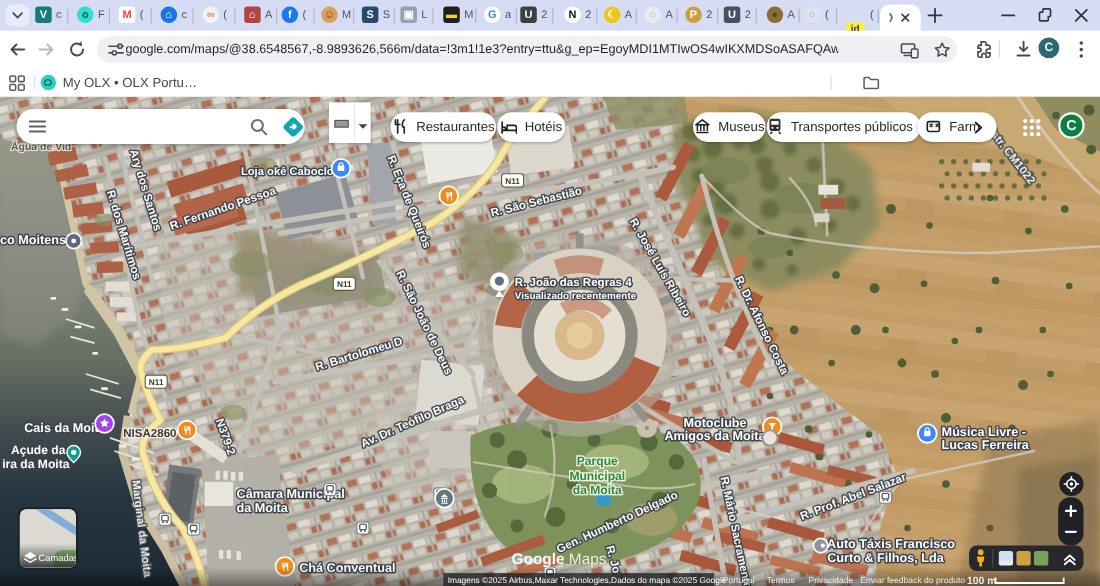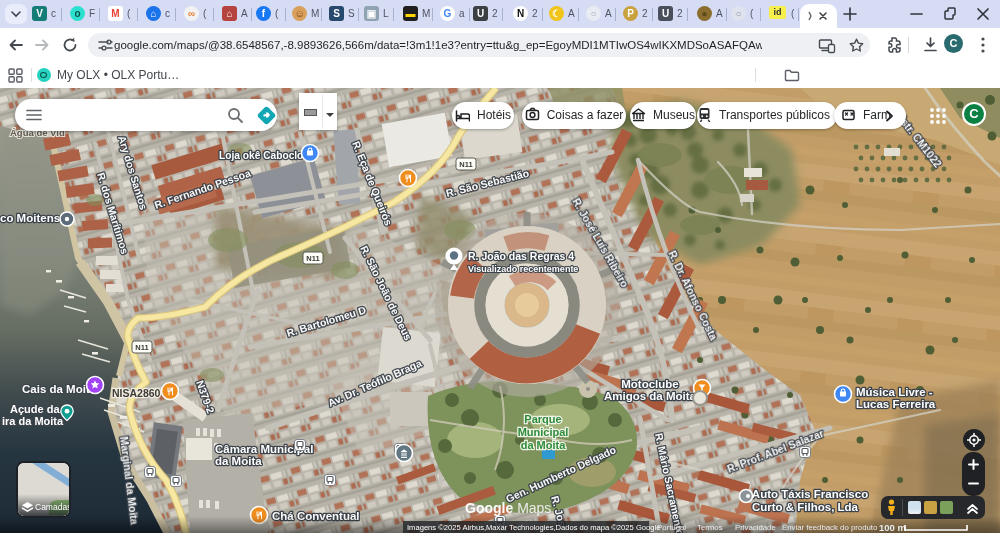--- a/index.html
+++ b/index.html
@@ -130,21 +130,21 @@
         <span class="fav" style="left:0;background:#8a6d2f;border-radius:50%;color:#5c4a1a">●</span>
         <span class="tlet" style="left:19px">A</span>
       </div>
 <div class="tdiv" style="left:726px"></div>
 <div class="tab" style="left:731px;width:34px">
         <span class="fav" style="left:0;background:#dfe3ee;border-radius:50%;color:#99a">○</span>
         <span class="tlet" style="left:19px">(</span>
       </div>
 <div class="tdiv" style="left:760px"></div>
 <div class="tab" style="left:769px;width:34px">
-        <span class="fav" style="left:0;width:17px;height:13px;top:2px;background:#f6ef4c;border-radius:2px;color:#333;font-size:9px;line-height:13px">id</span>
+        <span class="fav" style="left:0;width:17px;height:13px;top:16px;background:#f6ef4c;border-radius:2px;color:#333;font-size:9px;line-height:13px">id</span>
         <span class="tlet" style="left:22px">(</span>
       </div>
 <div class="tdiv" style="left:798px"></div>
 <div id="activetab"><svg width="37" height="24">
           <path d="M9 8l2 4-2 4" stroke="#5f6368" stroke-width="1.4" fill="none"></path>
           <path d="M20 9l6 6m0-6l-6 6" stroke="#3c4043" stroke-width="1.5" stroke-linecap="round"></path>
         </svg></div>
 <div class="winbtn" style="left:836px"><svg width="28" height="28">
           <path d="M8 14h12" stroke="#30343b" stroke-width="1.6" stroke-linecap="round"></path>
           <path d="M14 8v12" stroke="#30343b" stroke-width="1.6" stroke-linecap="round"></path>
@@ -785,28 +785,26 @@
           <path d="M8.5 12.5v-2l3-0.5-1-1.5h2.5l2 2.5-2 2.5h-2.5l1-1.5-1.5 0.2v0.3z" fill="#fff" transform="rotate(0 11 11)"></path>
         </svg>
 </div>
 <div class="abs" style="left:299px;top:5px;width:38px;height:37px;background:#fff;box-shadow:0 1px 3px rgba(0,0,0,.3)">
 <div class="abs" style="left:22.5px;top:2px;width:1px;height:33px;background:#e8e8e8"></div>
 <div class="abs" style="left:5px;top:16px;width:13px;height:7px;background:#9a9a9a;border:1.5px solid #555"></div>
 <svg class="abs" style="left:26px;top:19px" width="10" height="7">
           <path d="M1 1l4 4 4-4z" fill="#3c4043"></path>
         </svg>
 </div>
+<div class="chip" style="left:355px;width:96px;text-align:center"><svg width="15" height="14" viewBox="0 0 15 14">
+          <path d="M3.5 1v4.2m2-4.2v4.2M5.5 1v12M3.5 5.2h4M11.5 1c-1.2 1-1.8 2.5-1.8 4 0 1.8 0.8 2.8 1.8 2.8V13" stroke="#202124" stroke-width="1.5" fill="none" stroke-linecap="round"></path>
+        </svg>Restaurantes</div>
 <div class="chip" style="left:452px;width:62px;text-align:center"><svg width="15" height="14" viewBox="0 0 15 14">
           <path d="M1.5 3v10M1.5 10.5h13V13m0-2.5V8a2 2 0 0 0-2-2H6v4.5M3 7.5a1.5 1.5 0 1 0 0.1 0z" stroke="#202124" stroke-width="1.5" fill="none" stroke-linecap="round"></path>
         </svg>Hotéis</div>
-<div class="chip" style="left:522px;width:104px;text-align:center"><svg width="15" height="15" viewBox="0 0 15 15">
-          <rect x="1.5" y="3.5" width="12" height="9" rx="1.5" fill="none" stroke="#202124" stroke-width="1.5"></rect>
-          <path d="M5 3.5l1.2-2h2.6L10 3.5" fill="none" stroke="#202124" stroke-width="1.5"></path>
-          <circle cx="7.5" cy="8" r="2.4" fill="none" stroke="#202124" stroke-width="1.5"></circle>
-        </svg>Coisas a fazer</div>
 <div class="chip" style="left:630px;width:66px;text-align:center"><svg width="15" height="14" viewBox="0 0 15 14">
           <path d="M2 12.5h11M3 6v5m3-5v5m3-5v5m3-5v5M1.5 5.5L7.5 1l6 4.5z" stroke="#202124" stroke-width="1.4" fill="none" stroke-linejoin="round"></path>
         </svg>Museus</div>
 <div class="chip" style="left:697px;width:140px;text-align:left"><svg width="15" height="15" viewBox="0 0 15 15">
           <rect x="2.5" y="1" width="10" height="11" rx="2" fill="#2c2e30"></rect>
           <rect x="4" y="3" width="7" height="3.5" rx="0.8" fill="#fff"></rect>
           <circle cx="5.2" cy="9.2" r="1" fill="#fff"></circle>
           <circle cx="9.8" cy="9.2" r="1" fill="#fff"></circle>
           <path d="M4.5 13.2l-1 1.6m8-1.6l1 1.6" stroke="#2c2e30" stroke-width="1.4" stroke-linecap="round"></path>
         </svg>Transportes públicos</div>

